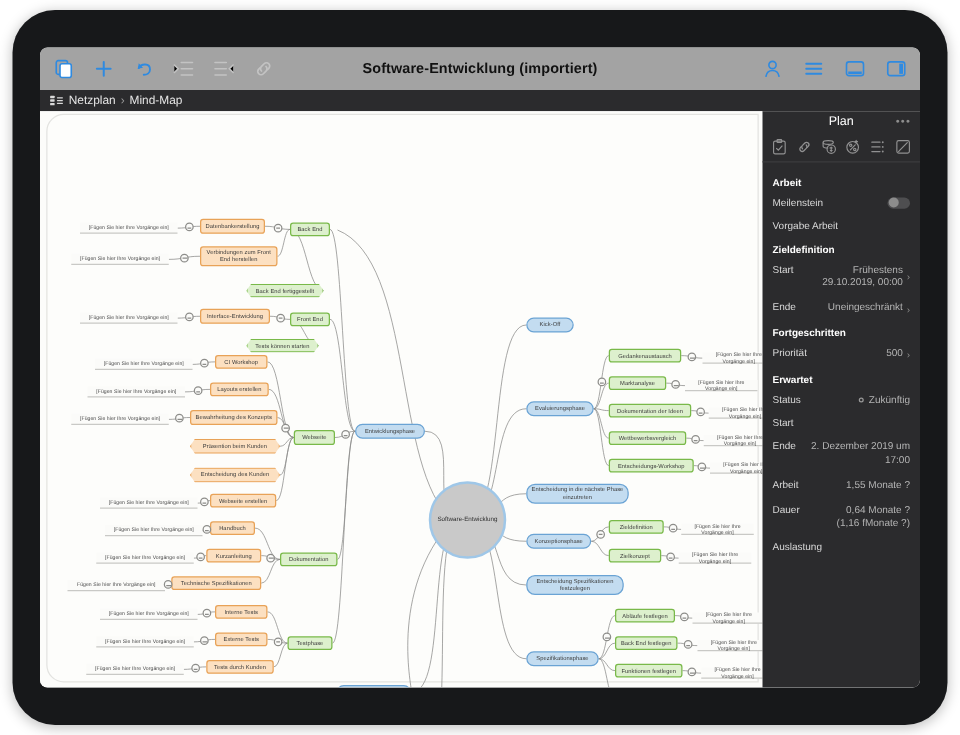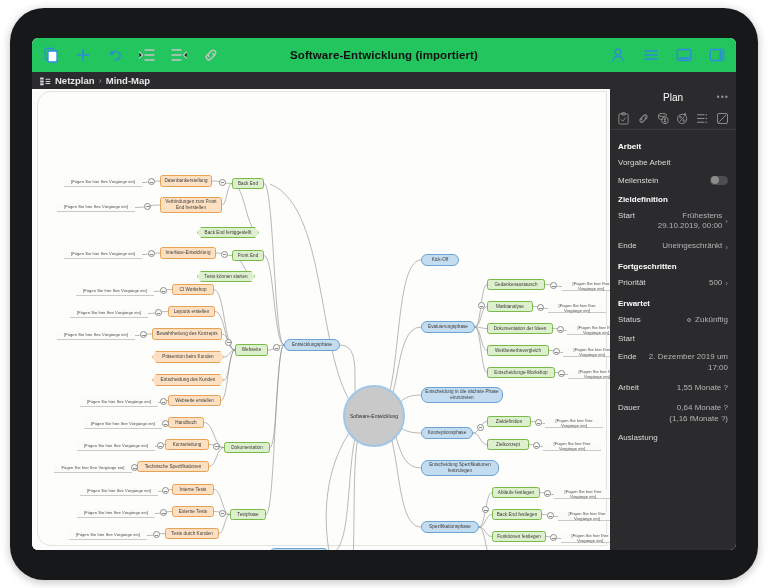--- a/index.html
+++ b/index.html
@@ -12,35 +12,35 @@
     background:#17181a; border-radius:34px;
     box-shadow:0 2px 10px rgba(0,0,0,.25);
   }
   #screen {
     position:absolute; left:22px; top:30px; width:704px; height:512px;
     background:#ffffff; border-radius:6px; overflow:hidden;
   }
 
   
   #toolbar { position:absolute; left:0; top:0; width:704px; height:34px;
-    background:#22c55e; }
+    background:#a3a3a3; }
   #toolbar .tools { position:absolute; left:10px; top:0; height:34px;
     display:flex; align-items:center; gap:14px; }
   #toolbar .rtools { position:absolute; right:10px; top:0; height:34px;
     display:flex; align-items:center; gap:15px; }
   .ticon { width:18px; height:18px; display:block; cursor:pointer; }
   .ticon svg { display:block; }
   .doc-title { position:absolute; left:0; right:0; top:0; height:34px;
     line-height:34px; text-align:center; font-size:11.5px; font-weight:bold;
     color:#111; letter-spacing:.1px; }
 
   
   #crumb { position:absolute; left:0; top:34px; width:704px; height:17px;
     background:#2b2b2d; display:flex; align-items:center; padding-left:8px; gap:4px; }
-  #crumb .cb-txt { font-size:9.5px; color:#e6e6e6;font-weight:bold; }
+  #crumb .cb-txt { font-size:9.5px; color:#e6e6e6; }
   #crumb .sep { font-size:9.5px; color:#9a9a9a; }
 
   
   #canvas { position:absolute; left:0; top:51px; width:578px; height:461px;
     background:#fcfcfa; overflow:hidden; }
   #board { position:absolute; left:5px; top:2px; width:570px; height:455px;
     background:#fdfdfb; border:1px solid #e3e3e0; border-radius:14px 0 0 14px; }
   #links { position:absolute; left:0; top:0; width:578px; height:461px;
     pointer-events:none; }
 
@@ -556,25 +556,25 @@
       <span class="ii">
         <svg viewBox="0 0 14 14" width="13" height="13">
               <rect x="1.6" y="1.6" width="10.8" height="10.8" rx="1.6" fill="none" stroke="#d0d0d0" stroke-width="1"></rect>
               <path d="M10.6 3.4 4.2 9.8l-1.1 1.2" fill="none" stroke="#d0d0d0" stroke-width="1" stroke-linecap="round"></path>
             </svg>
       </span>
     </div>
     <div id="insp-body">
           <div class="hdr">Arbeit</div>
           <div class="row">
-            <span class="lbl">Vorgabe Arbeit</span>
-          </div>
-          <div class="row">
             <span class="lbl">Meilenstein</span>
             <div class="toggle"></div>
+          </div>
+          <div class="row">
+            <span class="lbl">Vorgabe Arbeit</span>
           </div>
           <div class="hdr">Zieldefinition</div>
           <div class="row">
             <span class="lbl">Start</span>
             <span style="display: flex; align-items: center;">
               <span class="val" style="white-space: pre-line;">Frühestens
 29.10.2019, 00:00</span>
               <span class="chev">›</span>
             </span>
           </div>

